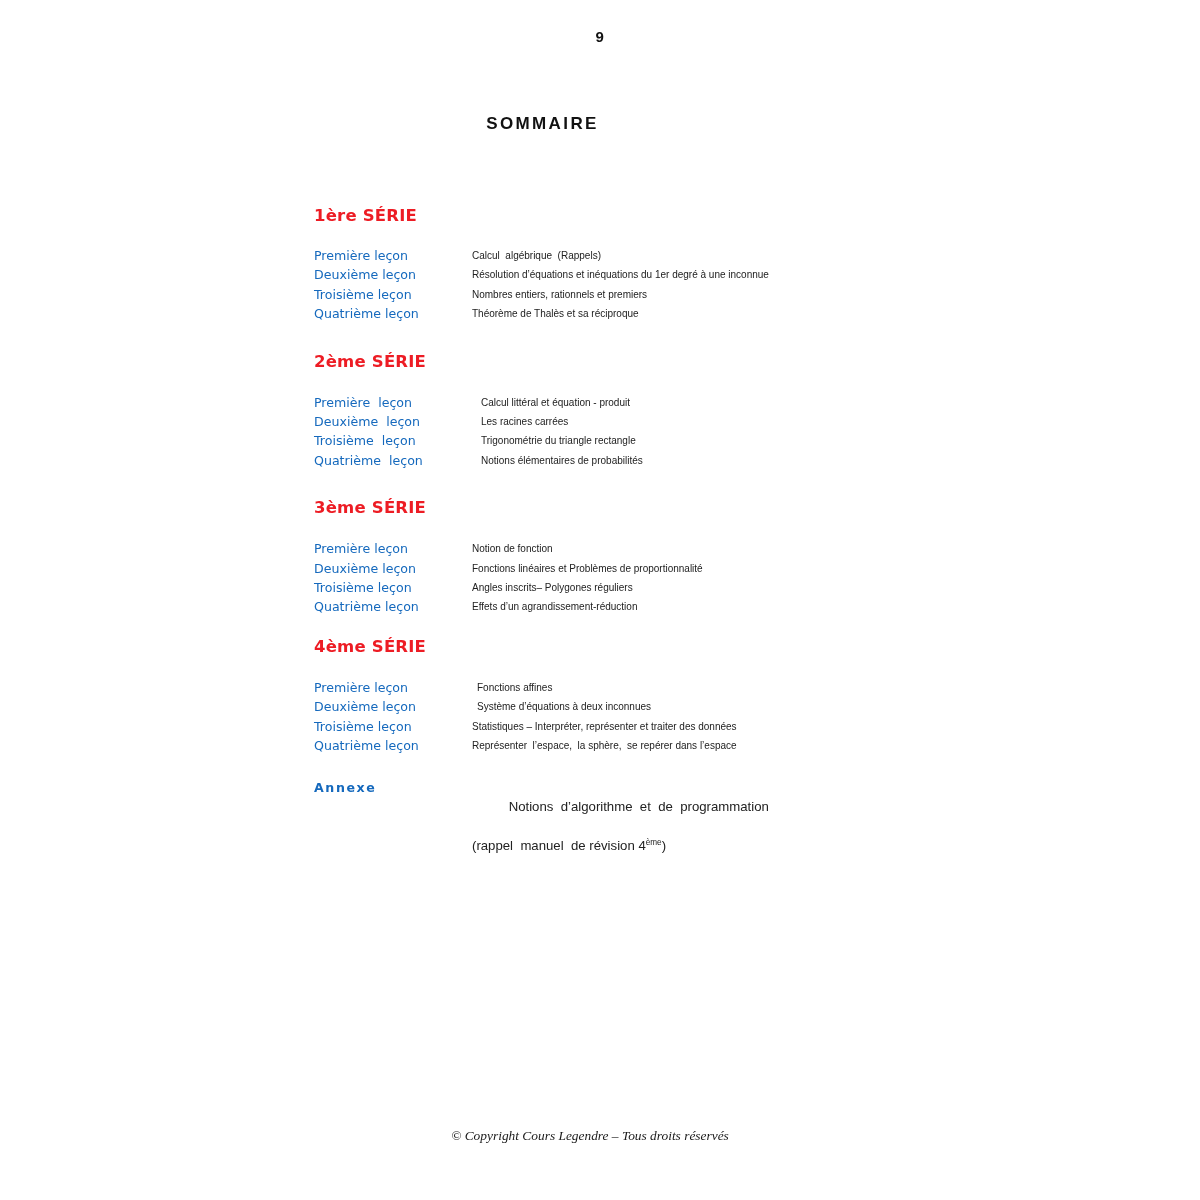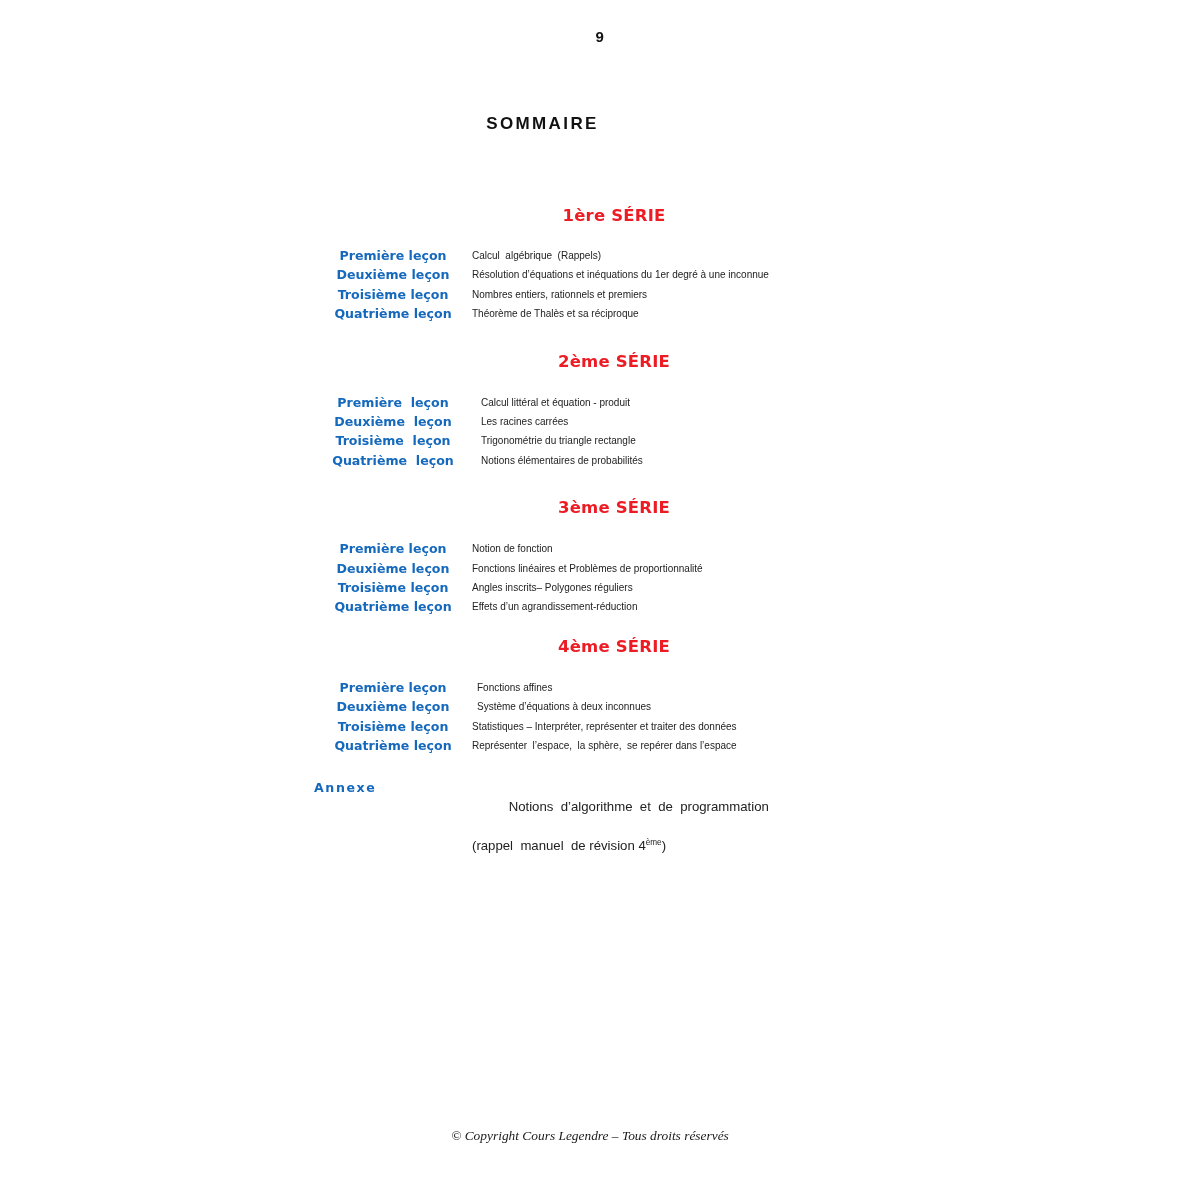--- a/index.html
+++ b/index.html
@@ -52,21 +52,20 @@
   
   .toc {
     position: absolute;
     top: 206px;
     left: 314px;
     width: 600px;
   }
 
   .series {
     margin-bottom: 0;
-    text-align: center;
   }
 
   .series-heading {
     font-size: 16.5px;
     font-weight: bold;
     color: #ED1C24;
     letter-spacing: 0.2px;
     line-height: 20px;
     margin: 0;
     font-family: "DejaVu Sans", sans-serif;
@@ -80,21 +79,21 @@
 
   .lesson-row {
     display: flex;
     align-items: flex-start;
     line-height: 19.4px;
     white-space: pre;
   }
 
   .lesson-label {
     color: #1569BD;
-    font-weight: bold;
+    font-weight: normal;
     font-size: 12.6px;
     width: 158px;
     flex: 0 0 158px;
     white-space: pre;
     font-family: "DejaVu Sans", sans-serif;
   }
 
   .lesson-desc {
     color: #222222;
     font-size: 10px;

